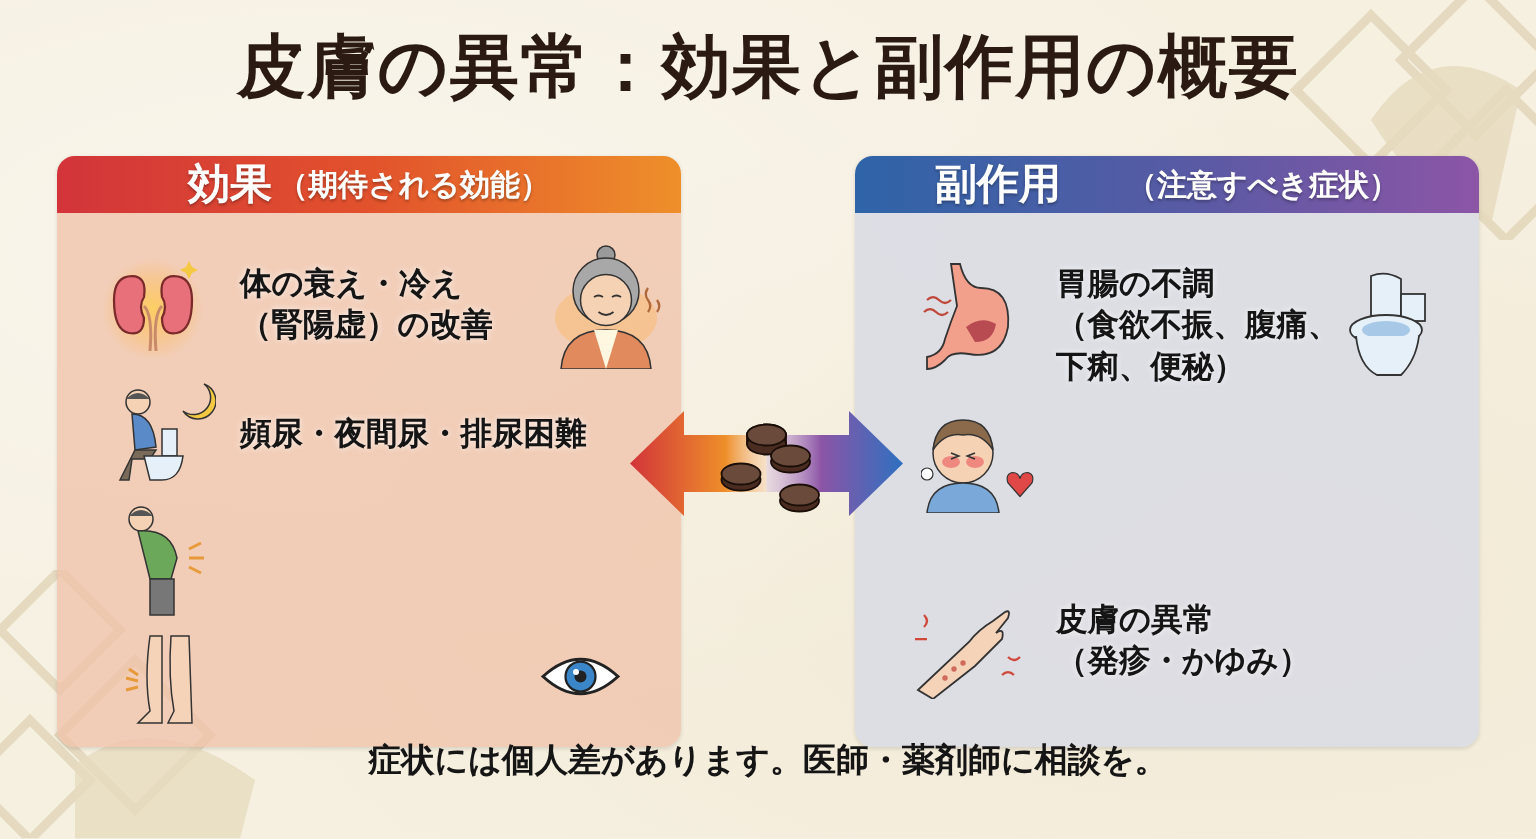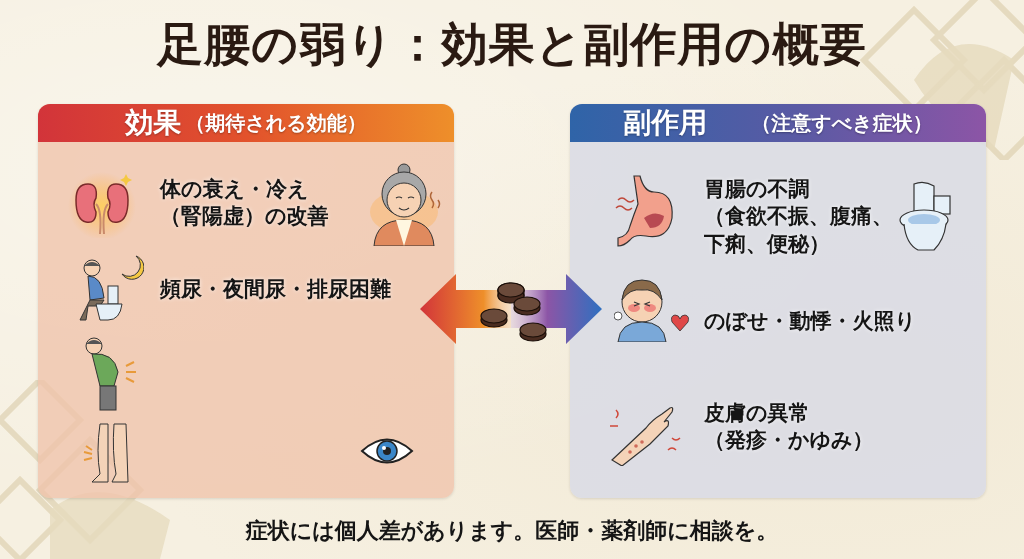--- a/index.html
+++ b/index.html
@@ -49,21 +49,21 @@
       font-weight: bold; font-size: 21px; line-height: 1.3; color: #151515;
       text-shadow: 0 0 4px rgba(255,255,255,0.8);
       white-space: pre-line;
     }
     .icon { position: absolute; }
     .icon svg { width: 100%; height: 100%; display: block; }
     .center-arrows {
       position: absolute; left: 416px; top: 270px; width: 190px; height: 78px;
     }
     .footer {
-      position: absolute; left: 0; right: 0; top: 516px;
+      position: absolute; left: 0; right: 0; top: 492px;
       text-align: center; font-size: 22px; font-weight: bold; color: #151515;
     }
   </style>
 </head>
 <body>
 
 <div class="bg-pattern"></div>
 
 <div class="lattice" style="right:0;top:0;width:170px;height:160px;">
   <svg viewBox="0 0 170 160">
@@ -79,21 +79,21 @@
   <svg viewBox="0 0 200 179">
     <g fill="none" stroke="#d8c9a4" stroke-width="6">
       <path d="M0 40 L40 0 L80 40 L40 80 Z"></path>
       <path d="M40 110 L90 60 L140 110 L90 160 Z"></path>
       <path d="M-20 140 L20 100 L60 140 L20 180 Z"></path>
     </g>
     <path d="M50 130 Q100 90 170 140 L160 179 L50 179 Z" fill="#d9caa3" opacity="0.8"></path>
   </svg>
 </div>
 
-<h1 class="title">足腰の弱り：効果と副作用の概要</h1>
+<h1 class="title">皮膚の異常：効果と副作用の概要</h1>
 
 <section class="panel left">
   <div class="panel-head">
     <span>効果</span>
     <span class="sub">（期待される効能）</span>
   </div>
 
   <div class="icon" style="left:28px;top:66px;width:72px;height:68px;">
     <svg viewBox="0 0 72 68">
       <defs>
@@ -209,23 +209,20 @@
       <ellipse cx="36" cy="32" rx="6" ry="4" fill="#ec6a6a" opacity="0.7"></ellipse>
       <path d="M20 26 l5 2 -5 2 M36 26 l-5 2 5 2" stroke="#333" fill="none" stroke-width="1.2"></path>
       <path d="M4 66 Q6 46 28 46 Q50 46 52 66 Z" fill="#7aa8d8" stroke="#333" stroke-width="1"></path>
       <circle cx="4" cy="40" r="4" fill="#fff" stroke="#333" stroke-width="0.8"></circle>
     </svg>
   </div>
   <div class="icon" style="left:100px;top:210px;width:20px;height:18px;">
     <svg viewBox="0 0 20 18">
         <path d="M10 17 L2 8 Q0 2 5 1 Q9 1 10 5 Q11 1 15 1 Q20 2 18 8 Z" fill="#e04848" stroke="#333" stroke-width="0.8"></path>
       </svg>
-  </div>
-  <div class="item" style="left:134px;top:204px;">
-    <span class="txt">のぼせ・動悸・火照り</span>
   </div>
 
   <div class="icon" style="left:36px;top:290px;width:80px;height:72px;">
     <svg viewBox="0 0 80 72">
       <path d="M6 66 L40 34 Q46 26 56 20 L64 14 Q68 12 66 18 L58 28 Q64 24 62 32 L44 50 L16 72 Z" fill="#f4d3b8" stroke="#333" stroke-width="1.2"></path>
       <circle cx="30" cy="52" r="1.8" fill="#d06a5a"></circle>
       <circle cx="36" cy="48" r="1.8" fill="#d06a5a"></circle>
       <circle cx="24" cy="58" r="1.8" fill="#d06a5a"></circle>
       <path d="M10 24 q4 -4 0 -8 M4 32 l8 0 M66 44 q4 4 8 0 M62 56 q4 -4 8 0" stroke="#d0483a" fill="none" stroke-width="1.5"></path>
     </svg>

